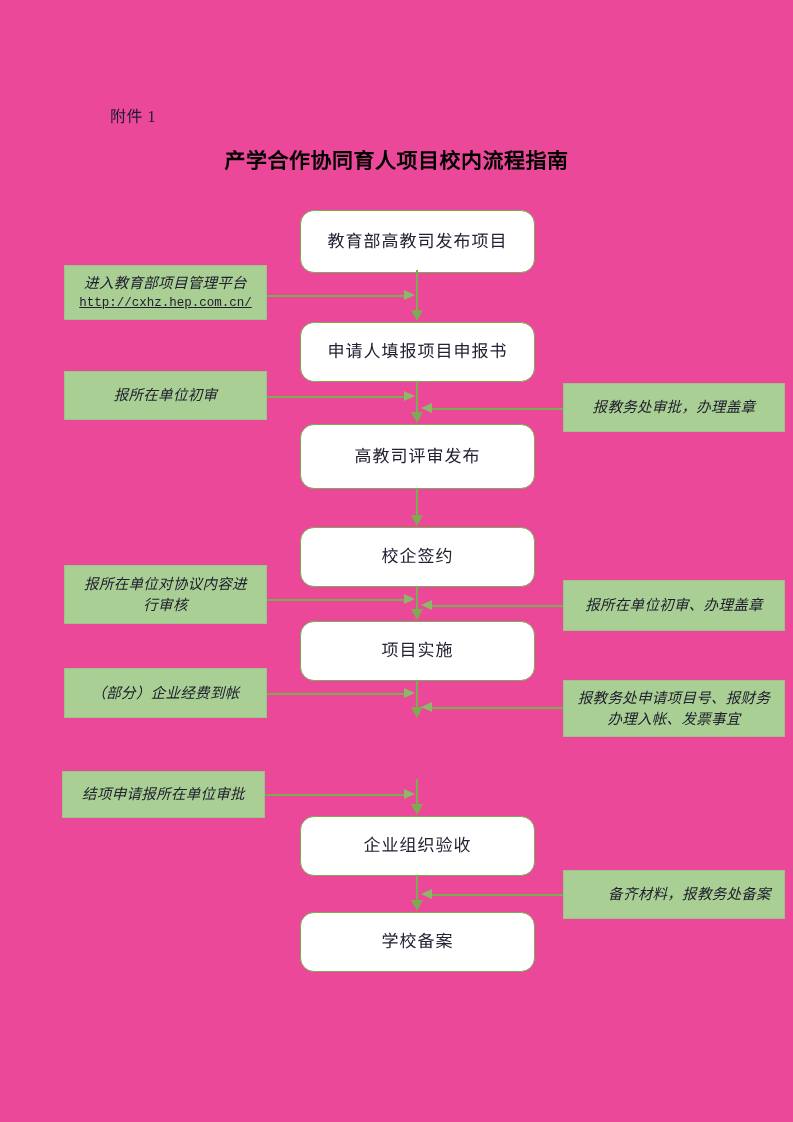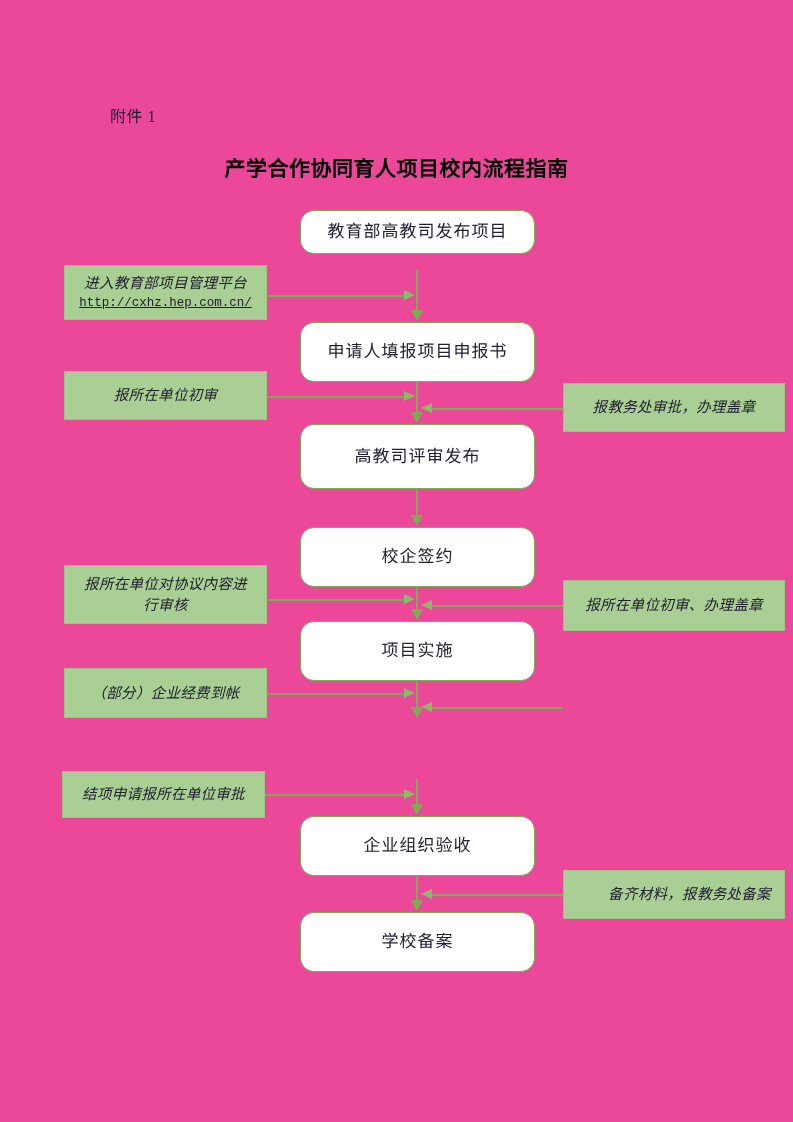--- a/index.html
+++ b/index.html
@@ -39,21 +39,20 @@
     left: 0;
     right: 0;
     top: 144px;
     text-align: center;
     font-size: 21px;
     font-weight: bold;
     letter-spacing: 0.5px;
     font-family: "Liberation Sans", "DejaVu Sans", sans-serif;
     color: #000000;
     white-space: nowrap;
-    margin-top: 8px;
   }
 
   
   .node {
     position: absolute;
     box-sizing: border-box;
     border: 1.3px solid #7cab52;
     border-radius: 14px;
     background: #ffffff;
     display: flex;
@@ -132,21 +131,21 @@
 </style>
 </head>
 <body>
 
 <div id="page">
 
   <div class="attach-label">附件 1</div>
 
   <div class="doc-title">产学合作协同育人项目校内流程指南</div>
 
-  <div class="node" style="left:300px; top:210px; width:235px; height:44px;">
+  <div class="node" style="left:300px; top:210px; width:235px; height:63px;">
     <span>教育部高教司发布项目</span>
   </div>
 
   <div class="node" style="left:300px; top:322px; width:235px; height:60px;">
     <span>申请人填报项目申报书</span>
   </div>
 
   <div class="node" style="left:300px; top:424px; width:235px; height:65px;">
     <span>高教司评审发布</span>
   </div>
@@ -205,20 +204,26 @@
       <span class="cn">报教务处审批，办理盖章</span>
     </span>
   </div>
 
   <div class="note" style="left:563px; top:580px; width:222px; height:51px;">
     <span class="lines">
       <span class="cn">报所在单位初审、办理盖章</span>
     </span>
   </div>
 
+  <div class="note" style="left:563px; top:680px; width:222px; height:57px;">
+    <span class="lines">
+      <span class="cn">报教务处申请项目号、报财务</span>
+      <span class="cn">办理入帐、发票事宜</span>
+    </span>
+  </div>
 
   <div class="note" style="left:563px; top:870px; width:222px; height:49px;padding-left:37px;">
     <span class="lines">
       <span class="cn">备齐材料，报教务处备案</span>
     </span>
   </div>
 
   <div class="edge v" style="left:416px; top:270px; height:41px;"></div>
   <div class="arrow down" style="left:411px; top:310px;"></div>
 

